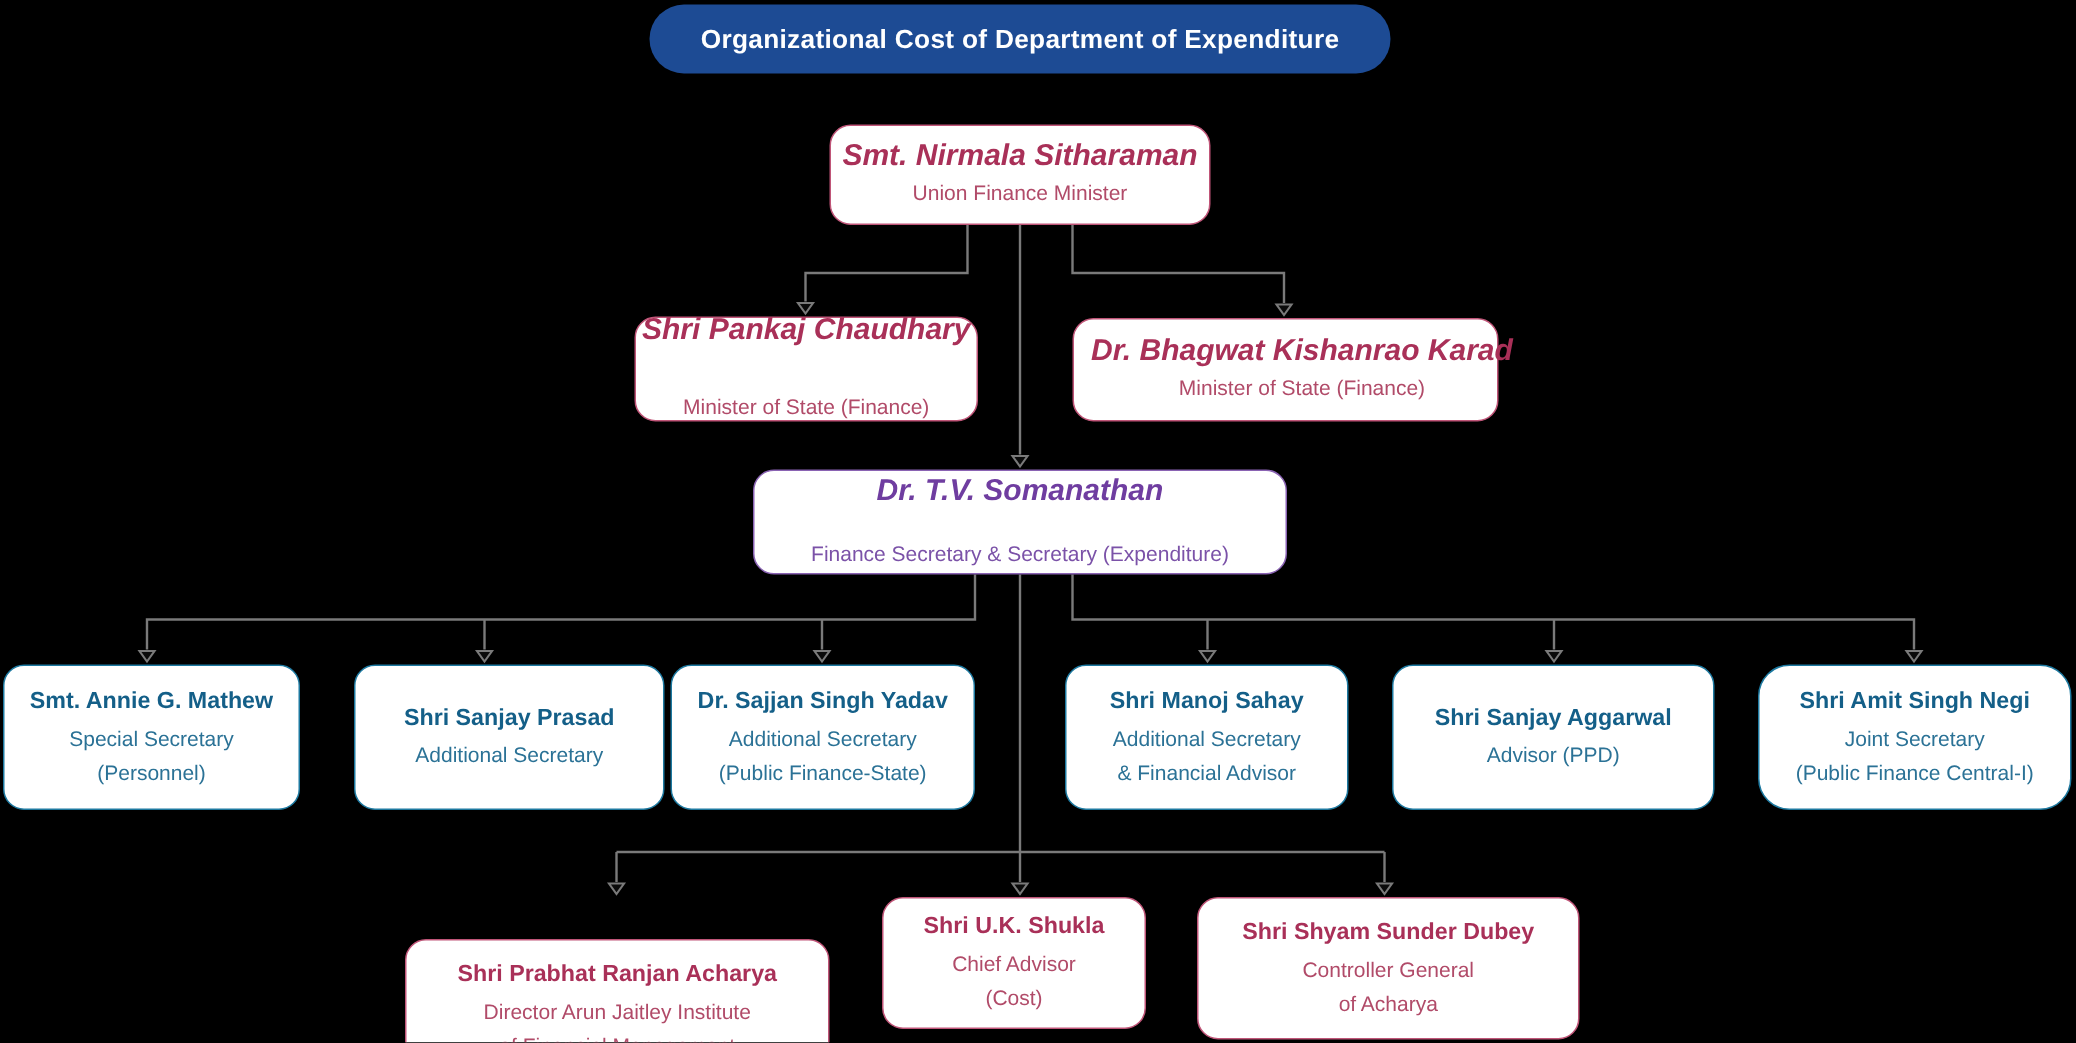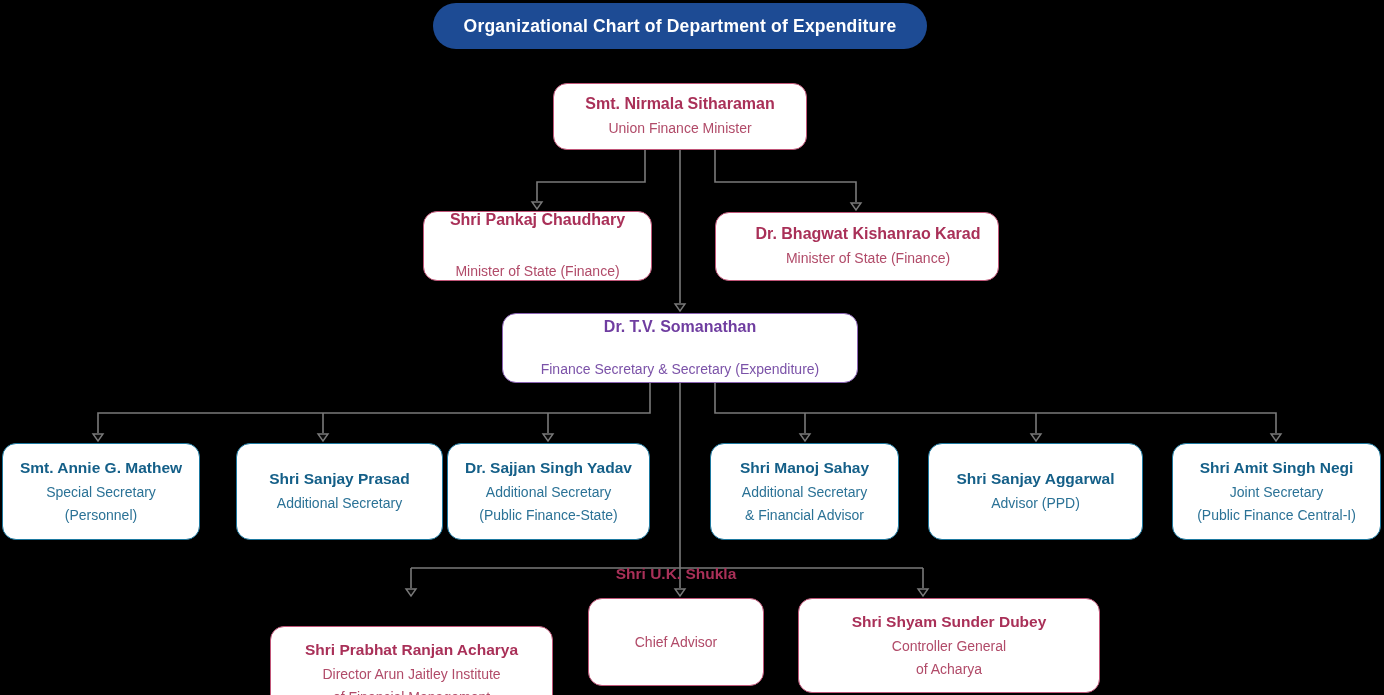--- a/index.html
+++ b/index.html
@@ -13,52 +13,52 @@
     color:#ffffff;font-weight:bold;font-size:17.5px;letter-spacing:.2px;
   }
   svg.wires{position:absolute;left:0;top:0;}
   .node{
     position:absolute;background:#ffffff;border-radius:14px;
     display:flex;flex-direction:column;align-items:center;justify-content:center;
     text-align:center;padding:4px 8px;box-sizing:border-box;
   }
   .node-name{font-weight:bold;font-size:15.5px;line-height:22px;margin-bottom:2px;white-space:nowrap;}
   .node-role{font-size:14px;line-height:23px;white-space:nowrap;}
-  .big .node-name{font-size:16px;}
+  .big .node-name{font-size:20px;font-style:italic;}
   
   .crimson{border:1.6px solid #c05578;}
   .crimson .node-name{color:#a93058;}
   .crimson .node-role{color:#b14b69;}
   .purple{border:1.6px solid #8a63b3;gap:18px;}
   .purple .node-name{color:#6f3da0;}
   .purple .node-role{color:#7b52a8;}
   .teal{border:1.6px solid #1d79a0;}
   .teal .node-name{color:#145f88;}
   .teal .node-role{color:#2b7296;}
   
   #n0{left:553px;top:83px;width:254px;height:67px;}
   #n1{left:423px;top:211px;width:229px;height:70px;gap:27px;}
   #n2{left:715px;top:212px;width:284px;height:69px;padding-left:30px;}
   #n3{left:502px;top:313px;width:356px;height:70px;}
   #n4{left:2px;top:443px;width:198px;height:97px;}
   #n5{left:236px;top:443px;width:207px;height:97px;}
   #n6{left:447px;top:443px;width:203px;height:97px;}
   #n7{left:710px;top:443px;width:189px;height:97px;text-align:center;}
   #n8{left:928px;top:443px;width:215px;height:97px;}
-  #n9{left:1172px;top:443px;width:209px;height:97px;}
+  #n9{left:1172px;top:443px;width:209px;height:97px;border-radius:21px;}
   #n10{left:270px;top:626px;width:283px;height:95px;}
-  #n11{left:588px;top:598px;width:176px;height:88px;gap:44px;}
-  #n12{left:798px;top:598px;width:302px;height:95px;}
+  #n11{left:588px;top:598px;width:176px;height:88px;}
+  #n12{left:798px;top:598px;width:255px;height:95px;}
 </style>
 </head>
 <body>
 
 <div id="stage">
 
-  <div class="pill">Organizational Chart of Department of Expenditure</div>
+  <div class="pill">Organizational Cost of Department of Expenditure</div>
 
   <svg class="wires" width="1384" height="695" viewBox="0 0 1384 695">
     <g stroke="#7a7a7a" stroke-width="1.6" fill="none">
 
       <path d="M645,150 V182 H537 V201"></path>
       <path d="M715,150 V182 H856 V202"></path>
       <path d="M680,150 V303"></path>
 
       <path d="M650,383 V413 H98 V433"></path>
       <path d="M323,413 V433"></path>

